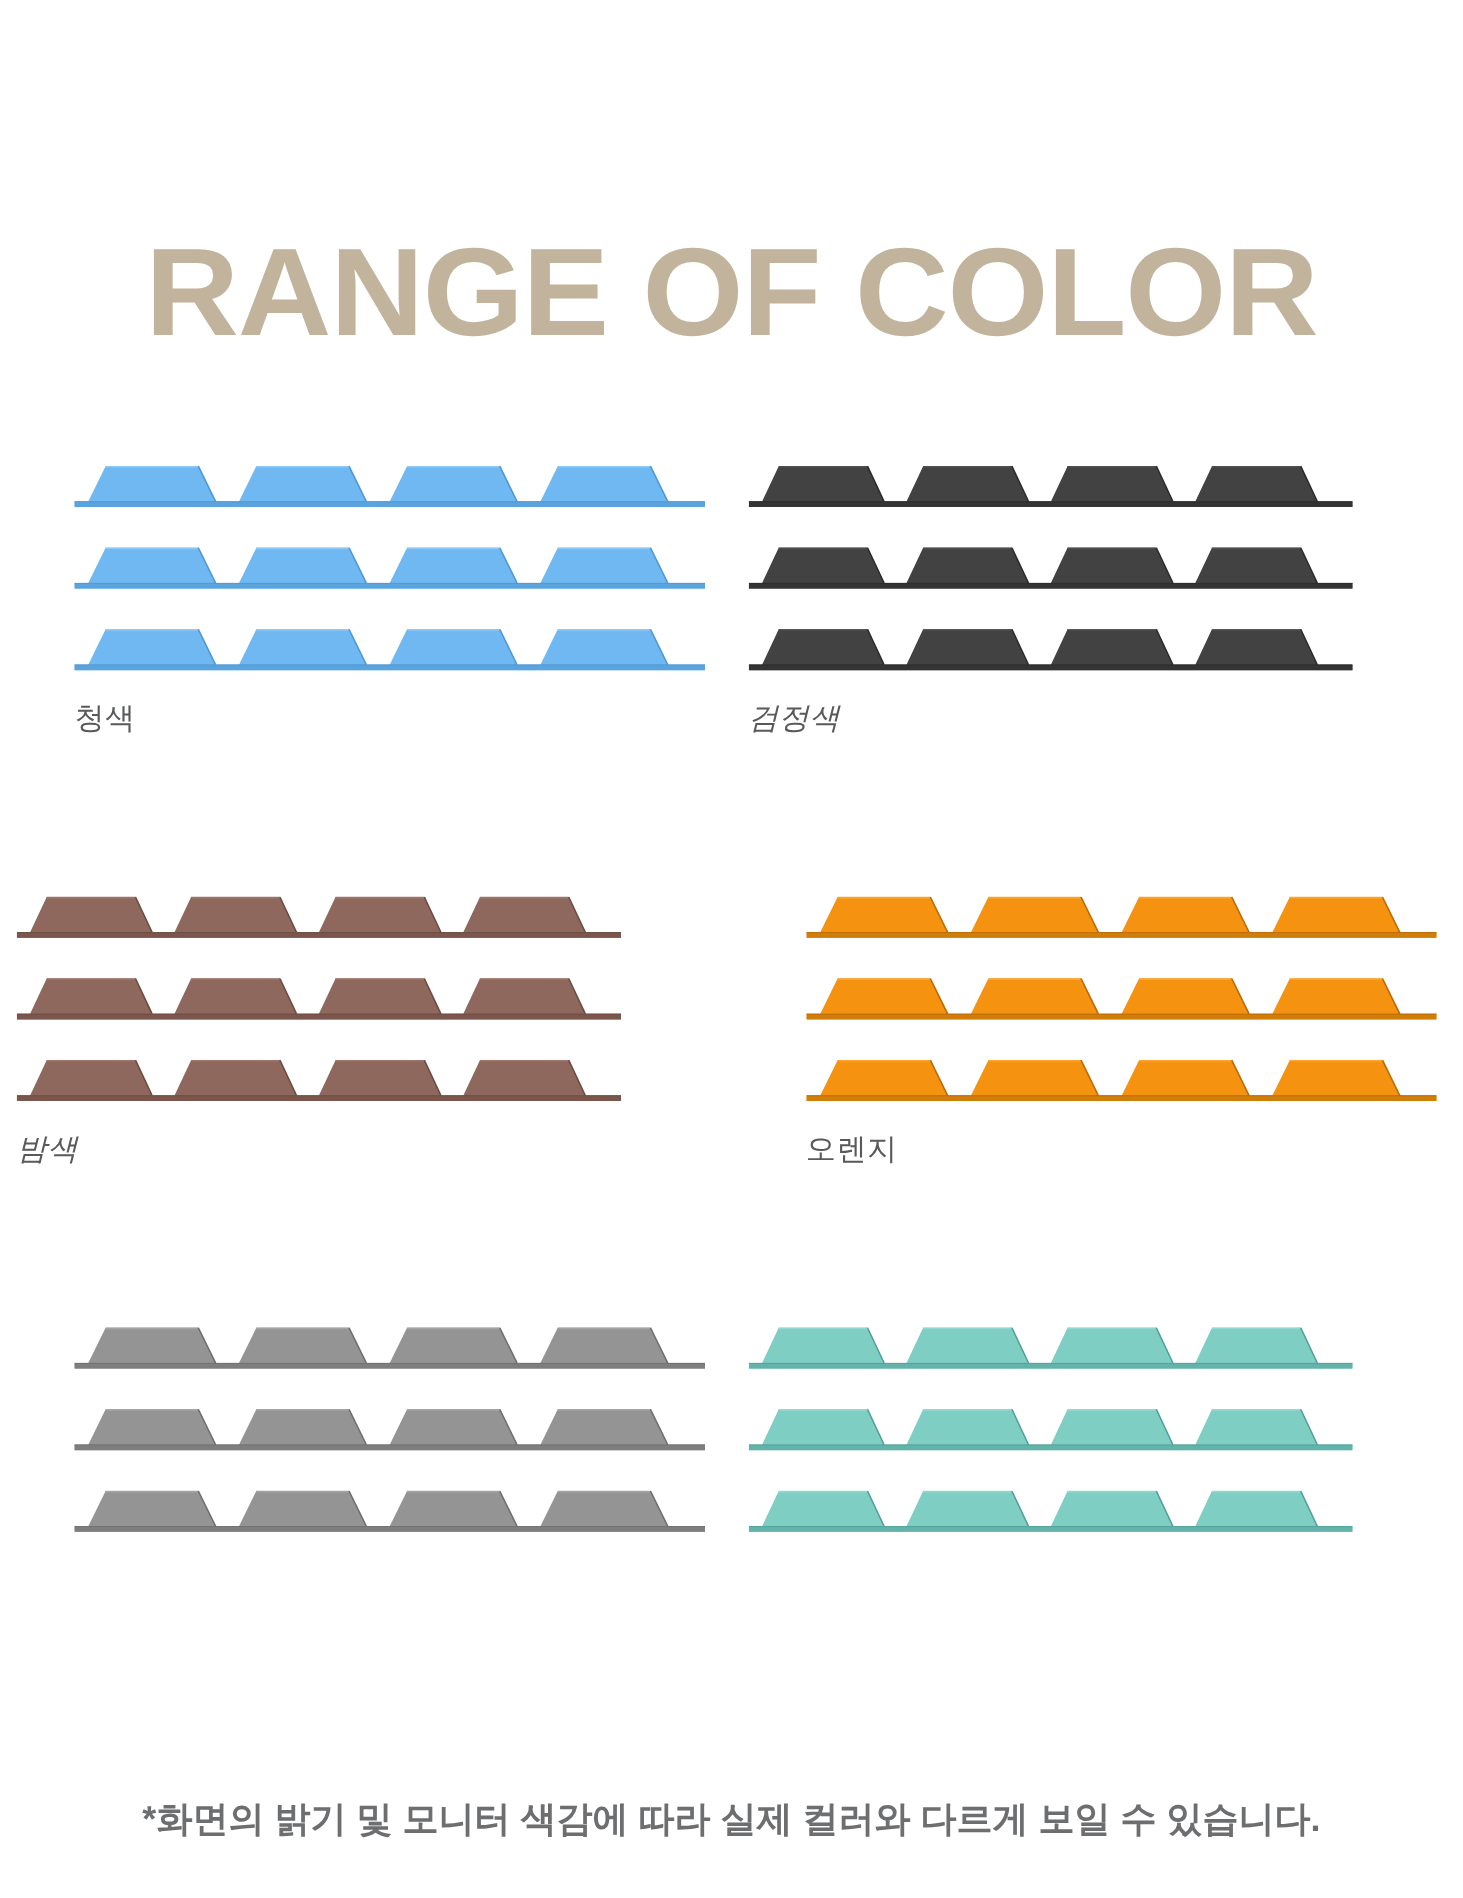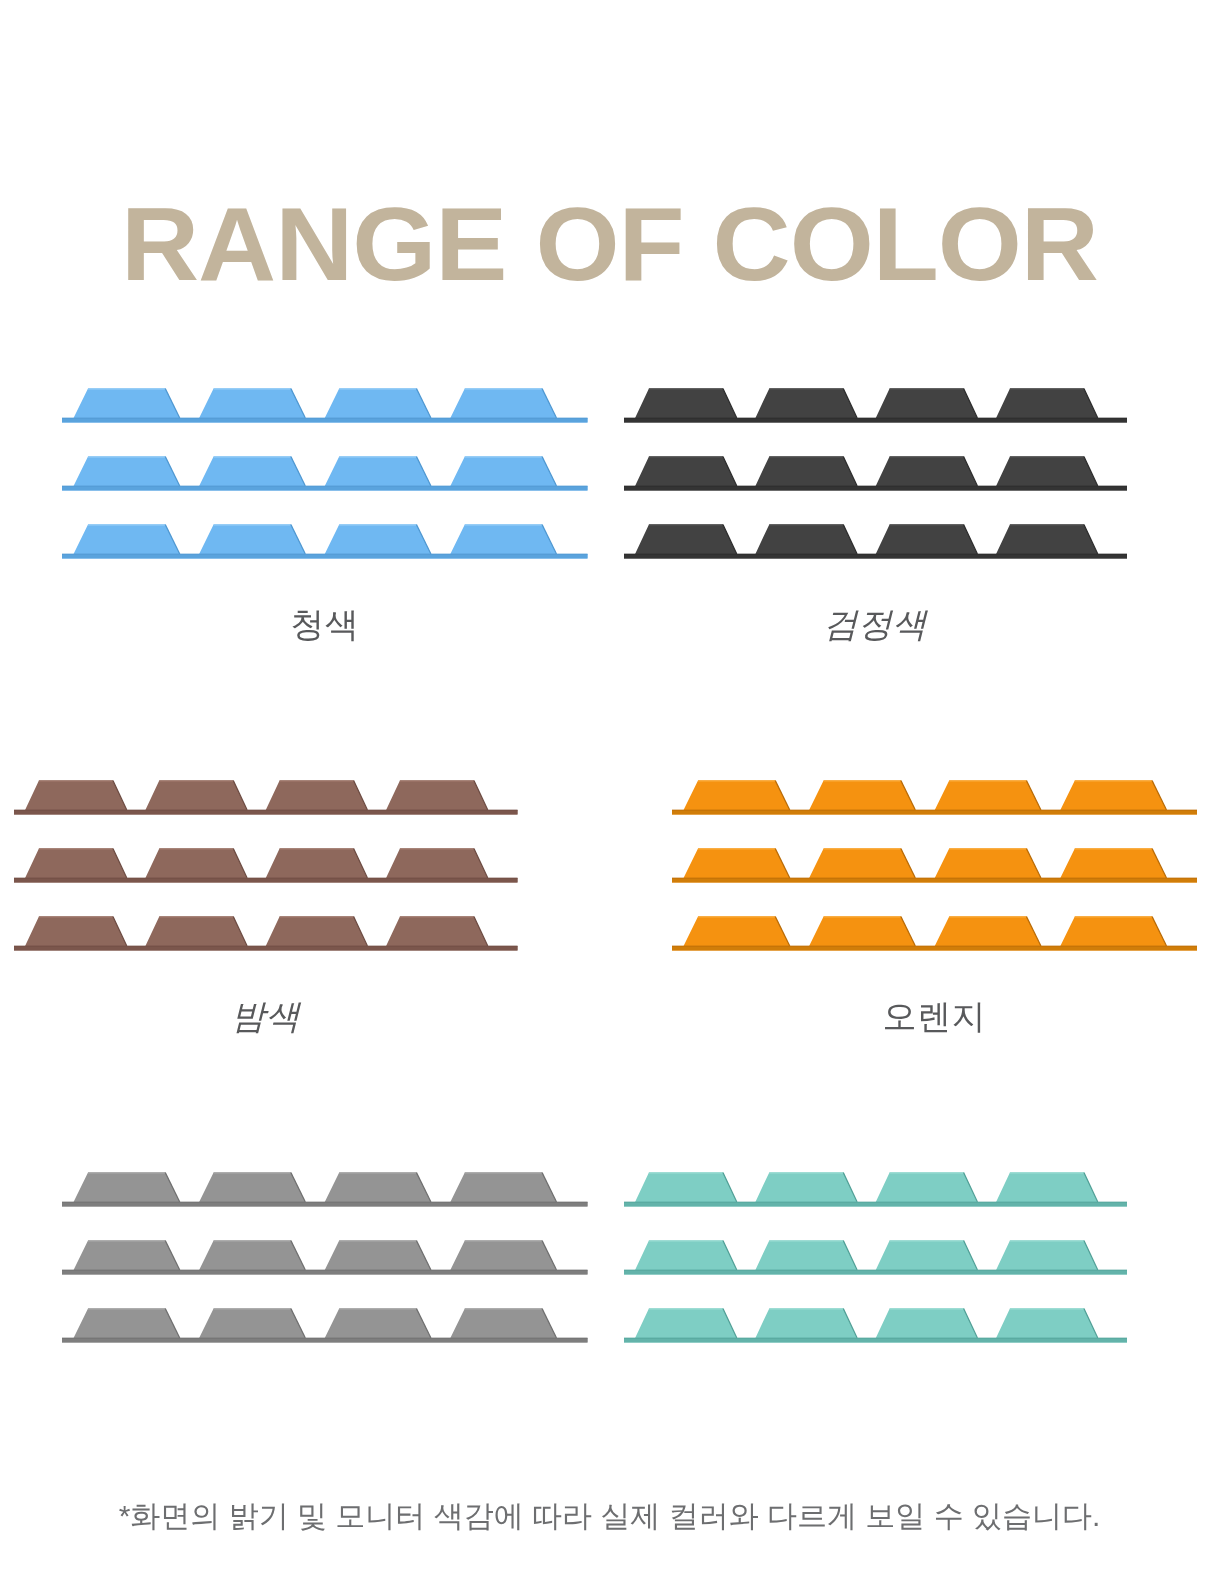--- a/index.html
+++ b/index.html
@@ -56,41 +56,42 @@
     flex-direction: column;
     gap: 22px;
   }
   .panel-svg {
     display: block;
     width: 100%;
     height: 46px;
   }
 
   .swatch-label {
-    margin-top: 38px;
-    text-align: center;
-    font-size: 34px;
+    margin-top: 18px;
+    text-align: left;
+    font-size: 25px;
     font-weight: 400;
     color: #58595b;
     letter-spacing: 0.5px;
   }
   .row-spacer-a { height: 126px; }
   .row-spacer-b { height: 126px; }
 
   
   .footnote {
     position: absolute;
     left: 0;
     top: 1466px;
     width: 1219px;
     text-align: center;
     font-size: 30px;
     color: #6d6e70;
     letter-spacing: 0px;
     white-space: nowrap;
+    font-weight: bold;
   }
 </style>
 </head>
 <body>
 
 <h1 class="title">RANGE OF COLOR</h1>
 
 <div class="grid">
 
   <div class="row">

